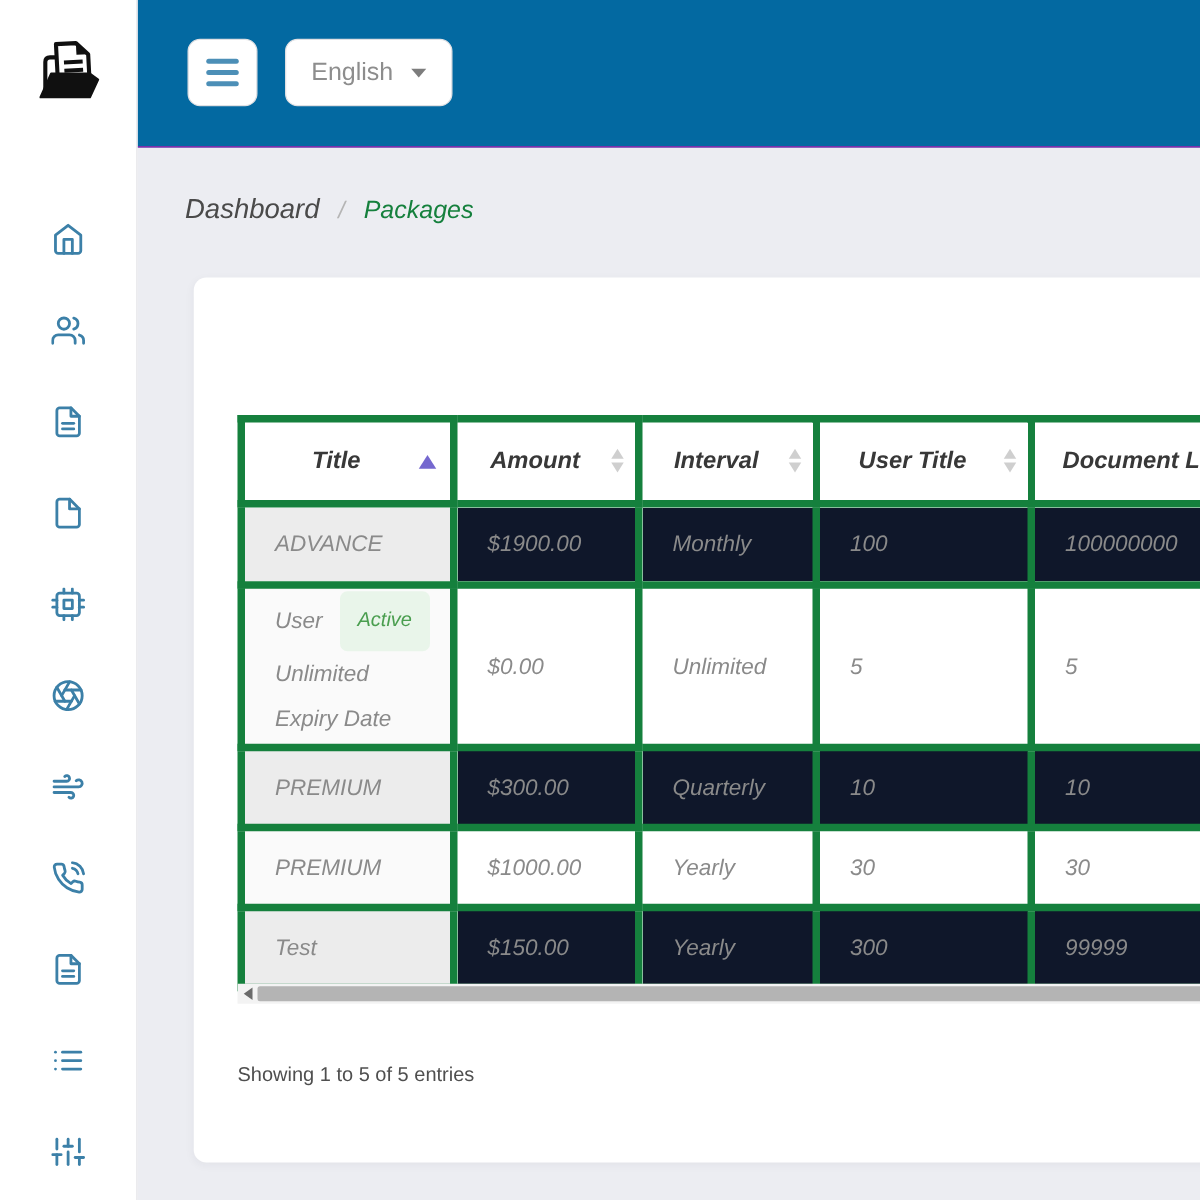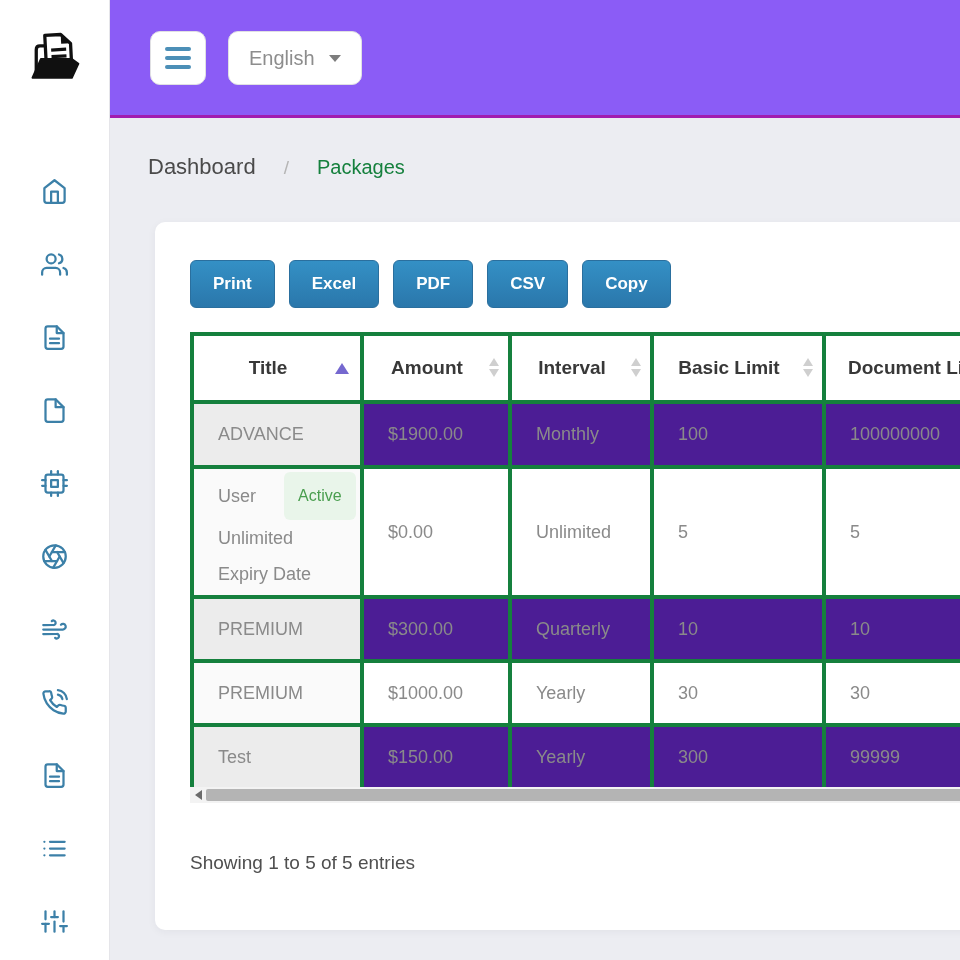--- a/index.html
+++ b/index.html
@@ -12,97 +12,97 @@
   .logo-box { height:118px; display:flex; align-items:center; justify-content:center; }
   .nav-list { display:flex; flex-direction:column; align-items:center;
               padding-top:60px; gap:46px; }
   .nav-item { width:28px; height:27px; display:flex; align-items:center;
               justify-content:center; cursor:pointer; }
   .nav-item svg { width:27px; height:27px; stroke:#3c80a8; stroke-width:2;
                   fill:none; stroke-linecap:round; stroke-linejoin:round; }
 
   
   .topbar { position:absolute; left:110px; top:0; width:850px; height:118px;
-            background:#8b5cf6; border-bottom:3px solid #a21caf; }
+            background:#0369a1; border-bottom:1px solid #a21caf; }
   .hamburger-btn { position:absolute; left:40px; top:31px; width:56px; height:54px;
                    border:1px solid #e0e0e3; border-radius:10px; background:#fff;
                    display:flex; flex-direction:column; align-items:center;
                    justify-content:center; gap:5px; cursor:pointer; }
   .hamburger-btn .bar { width:26px; height:4px; background:#4c8fb7; border-radius:2px; }
   .lang-select { position:absolute; left:118px; top:31px; height:54px; min-width:124px;
                  border:1px solid #e0e0e3; border-radius:10px; background:#fff;
                  display:flex; align-items:center; justify-content:center; gap:14px;
                  padding:0 20px; cursor:pointer; }
   .lang-select .lang-label { font-size:20px; color:#8d8d8d; }
   .caret-down { width:0; height:0; border-left:6px solid transparent;
                 border-right:6px solid transparent; border-top:7px solid #7d7d7d; }
 
   
   .main { position:absolute; left:110px; top:118px; width:850px; height:842px; }
   .breadcrumb { position:absolute; left:38px; top:36px; display:flex;
-                align-items:baseline; gap:28px; }
+                align-items:baseline; gap:15px;font-style:italic; }
   .bc-home { font-size:22px; color:#4a4a4a; cursor:pointer; }
   .bc-sep  { font-size:19px; color:#b5b5b5; }
   .bc-current { font-size:20px; color:#15803d; }
 
   .card { position:absolute; left:45px; top:104px; width:865px; height:708px;
           background:#ffffff; border-radius:10px;
           box-shadow:0 2px 8px rgba(40,40,60,0.05); }
 
   
   .btn-row { position:absolute; left:35px; top:38px; display:flex; gap:14px; }
   .export-btn { background:linear-gradient(#3490c5,#2a77ab); border:1px solid #2a6f9e;
                 color:#ffffff; font-weight:bold; font-size:17px; border-radius:6px;
                 padding:13px 22px; cursor:pointer;
                 font-family:"Liberation Sans", sans-serif; }
 
   
   .table-wrap { position:absolute; left:35px; top:110px; width:802px; }
   table { border-collapse:collapse; table-layout:fixed; width:802px; }
-  th, td { border:4px solid #15803d; overflow:hidden; white-space:nowrap; }
+  th, td { border:6px solid #15803d; overflow:hidden; white-space:nowrap;font-style:italic; }
   th { height:68px; font-size:19px; font-weight:bold; color:#383838;
        text-align:center; position:relative; padding:0 30px 0 12px;
        background:#ffffff; cursor:pointer; }
   td { font-size:18px; color:#8a8a8a; padding-left:24px; vertical-align:middle;
        text-align:left; }
   tr.r-short td { height:64px;margin-top:48px; }
   tr.r1 td { height:65px; }
   tr.r2 td { height:130px; }
-  tr.odd  td { background:#4c1d95; }
+  tr.odd  td { background:#0f172a; }
   tr.even td { background:#ffffff; }
   tr.odd  td.sorted { background:#ececec; }
   tr.even td.sorted { background:#fafafa; }
 
   .sort-asc { position:absolute; right:11px; top:50%; margin-top:-5px;
               width:0; height:0; border-left:7px solid transparent;
               border-right:7px solid transparent; border-bottom:11px solid #7568cf; }
   .sort-both { position:absolute; right:9px; top:50%; margin-top:-10px;
                display:flex; flex-direction:column; align-items:center; gap:3px; }
   .sort-both .up { width:0; height:0; border-left:5px solid transparent;
                    border-right:5px solid transparent; border-bottom:8px solid #cfcfcf; }
   .sort-both .down { width:0; height:0; border-left:5px solid transparent;
                      border-right:5px solid transparent; border-top:8px solid #cfcfcf; }
 
   .cell-lines { line-height:36px; }
   .badge-active { display:inline-block; background:#e9f5ea; color:#4a9e4f;
                   font-size:16px; padding:6px 14px; border-radius:6px;
-                  margin-left:28px; vertical-align:1px; }
+                  margin-left:14px; vertical-align:1px; }
 
   
   .hscroll { position:absolute; left:35px; top:565px; width:802px; height:16px;
              background:#f3f3f3; display:flex; align-items:center; }
   .hscroll-arrow { width:16px; height:16px; display:flex; align-items:center;
                    justify-content:center; cursor:pointer; }
   .hscroll-arrow .tri-left { width:0; height:0; border-top:5px solid transparent;
                              border-bottom:5px solid transparent;
                              border-right:7px solid #6b6b6b; }
   .hscroll-thumb { flex:1; height:12px; background:#b4b4b4; border-radius:2px;
                    cursor:grab; }
 
-  .table-info { position:absolute; left:35px; top:630px; font-size:19px; color:#4f4f4f; }
+  .table-info { position:absolute; left:35px; top:630px; font-size:16px; color:#4f4f4f; }
 
   
   .logo-svg { width:60px; height:60px; }
 </style>
 </head>
 <body>
 
 <div class="sidebar">
   <div class="logo-box">
     <svg class="logo-svg" viewBox="0 0 64 64">
@@ -233,27 +233,20 @@
 <div class="main">
 
   <div class="breadcrumb">
     <span class="bc-home">Dashboard</span>
     <span class="bc-sep">/</span>
     <span class="bc-current">Packages</span>
   </div>
 
   <div class="card">
 
-    <div class="btn-row">
-      <button class="export-btn">Print</button>
-      <button class="export-btn">Excel</button>
-      <button class="export-btn">PDF</button>
-      <button class="export-btn">CSV</button>
-      <button class="export-btn">Copy</button>
-    </div>
 
     <div class="table-wrap">
       <table>
         <colgroup>
           <col style="width:170px">
             <col style="width:148px">
             <col style="width:142px">
           <col style="width:172px">
             <col style="width:170px">
         </colgroup>
@@ -271,21 +264,21 @@
                 </span>
             </th>
             <th>
               <span>Interval</span>
               <span class="sort-both">
                   <span class="up"></span>
                   <span class="down"></span>
                 </span>
             </th>
             <th>
-              <span>Basic Limit</span>
+              <span>User Title</span>
               <span class="sort-both">
                   <span class="up"></span>
                   <span class="down"></span>
                 </span>
             </th>
             <th style="text-align:left; padding-left:22px;">
               <span>Document Limit</span>
             </th>
           </tr>
         </thead>

